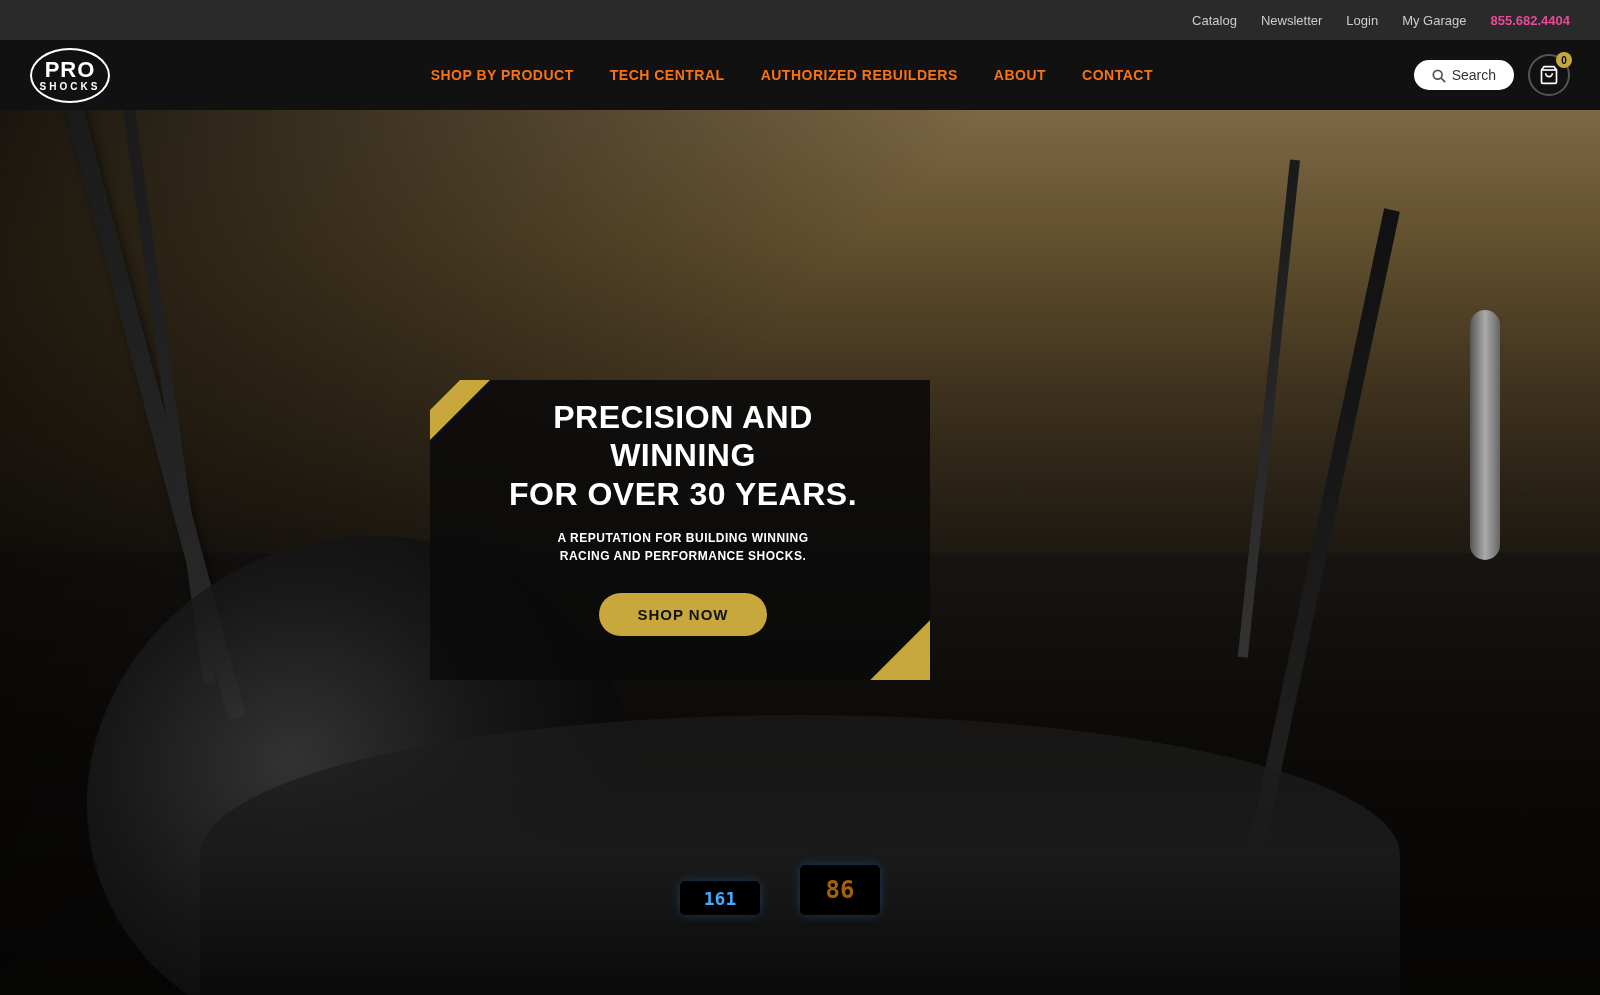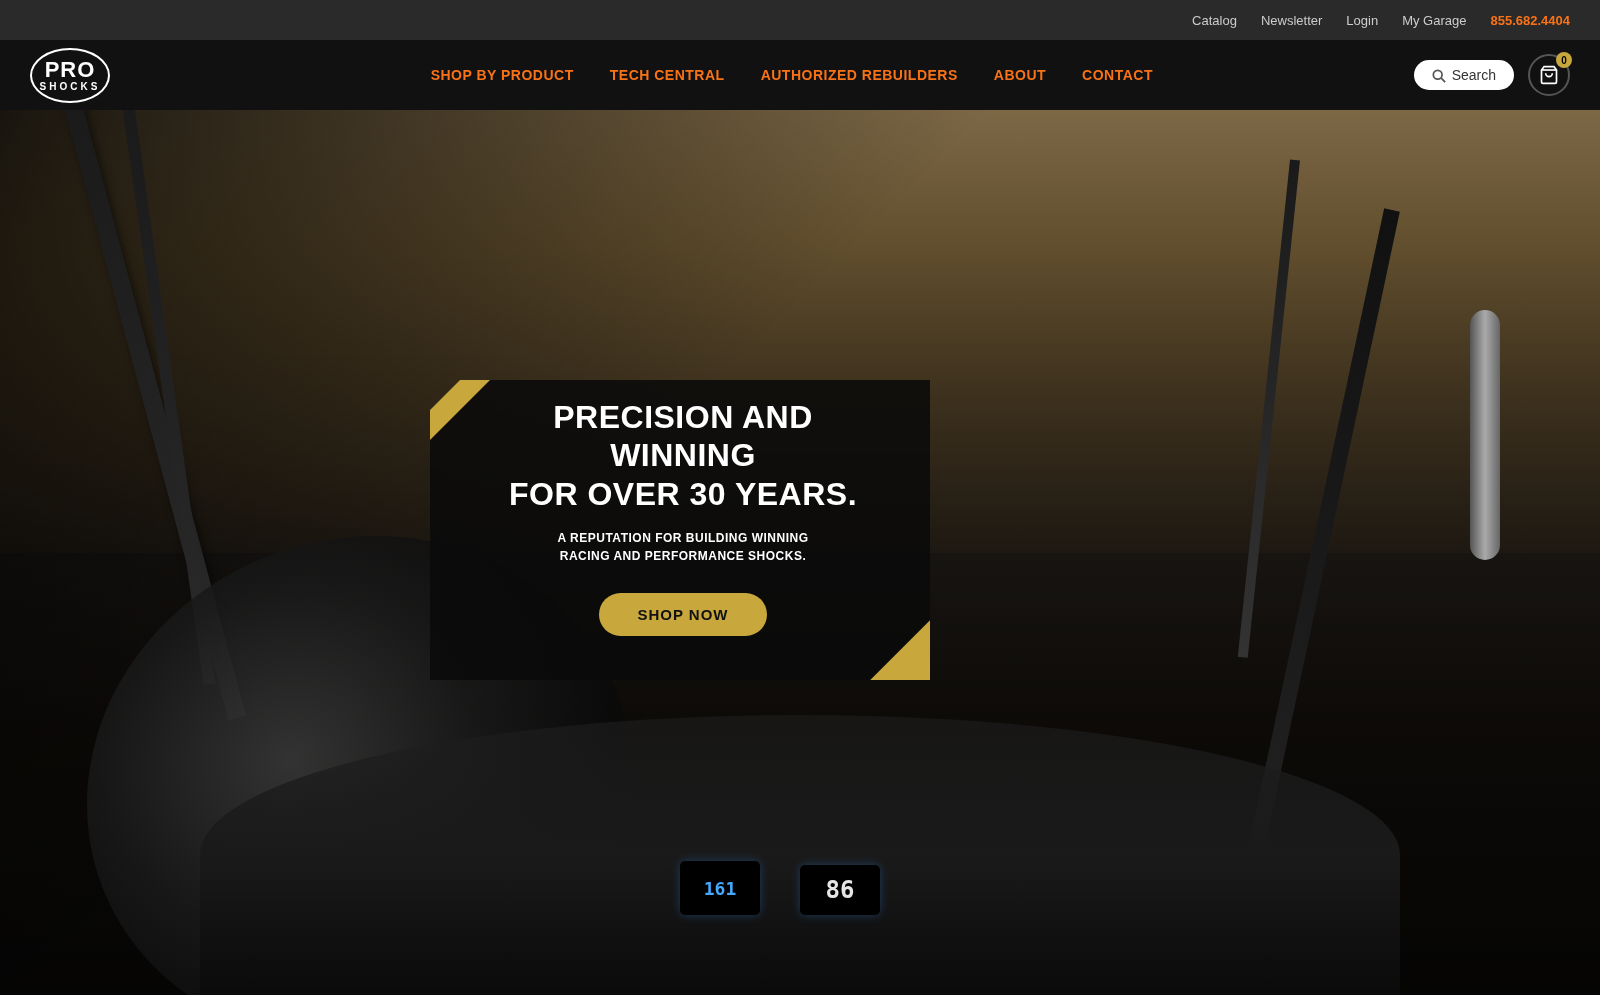--- a/index.html
+++ b/index.html
@@ -15,21 +15,21 @@
       padding: 0 30px;
       gap: 24px;
     }
     .top-bar a {
       color: #ccc;
       text-decoration: none;
       font-size: 13px;
       text-align: center;
     }
     .top-bar .phone {
-      color: #f97316;
+      color: #ec4899;
       font-size: 13px;
       font-weight: bold;
       text-align: right;
     }
 
     
     .main-nav {
       background: #111;
       height: 70px;
       display: flex;
@@ -233,21 +233,21 @@
       height: 280px;
       background: linear-gradient(to top, #0a0a0a, #1a1a1a, rgba(30,30,30,0.6));
       border-radius: 60% 60% 0 0;
     }
     
     .gauge-1 {
       position: absolute;
       bottom: 80px;
       left: 680px;
       width: 80px;
-      height: 54px;
+      height: 34px;
       background: #000;
       border-radius: 5px;
       display: flex;
       align-items: center;
       justify-content: center;
       color: #4af;
       font-size: 18px;
       font-weight: bold;
       font-family: monospace;
       box-shadow: 0 0 10px rgba(50,150,255,0.3);
@@ -256,21 +256,21 @@
       position: absolute;
       bottom: 80px;
       left: 800px;
       width: 80px;
       height: 50px;
       background: #000;
       border-radius: 5px;
       display: flex;
       align-items: center;
       justify-content: center;
-      color: #e5e5e5;
+      color: #a16207;
       font-size: 24px;
       font-weight: bold;
       font-family: monospace;
       box-shadow: 0 0 10px rgba(50,150,255,0.3);
     }
     
     .shock-right {
       position: absolute;
       top: 200px;
       right: 100px;

